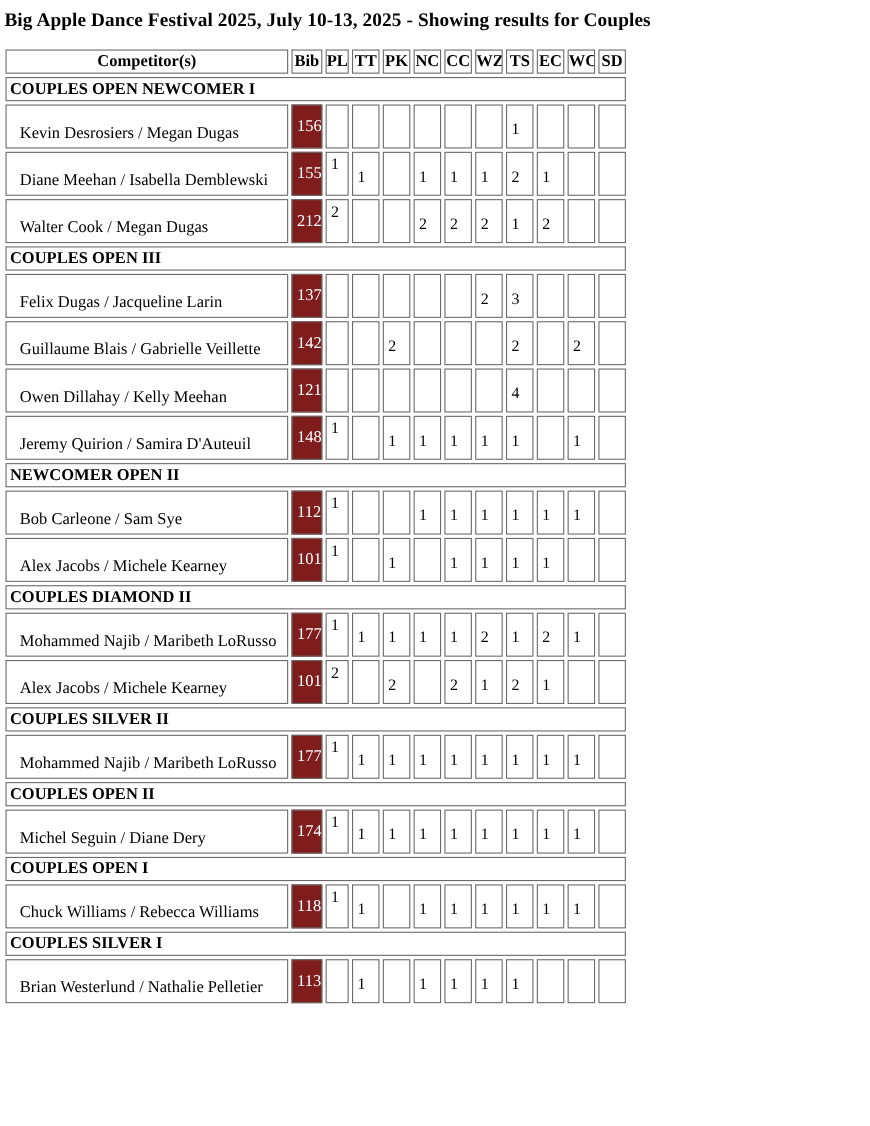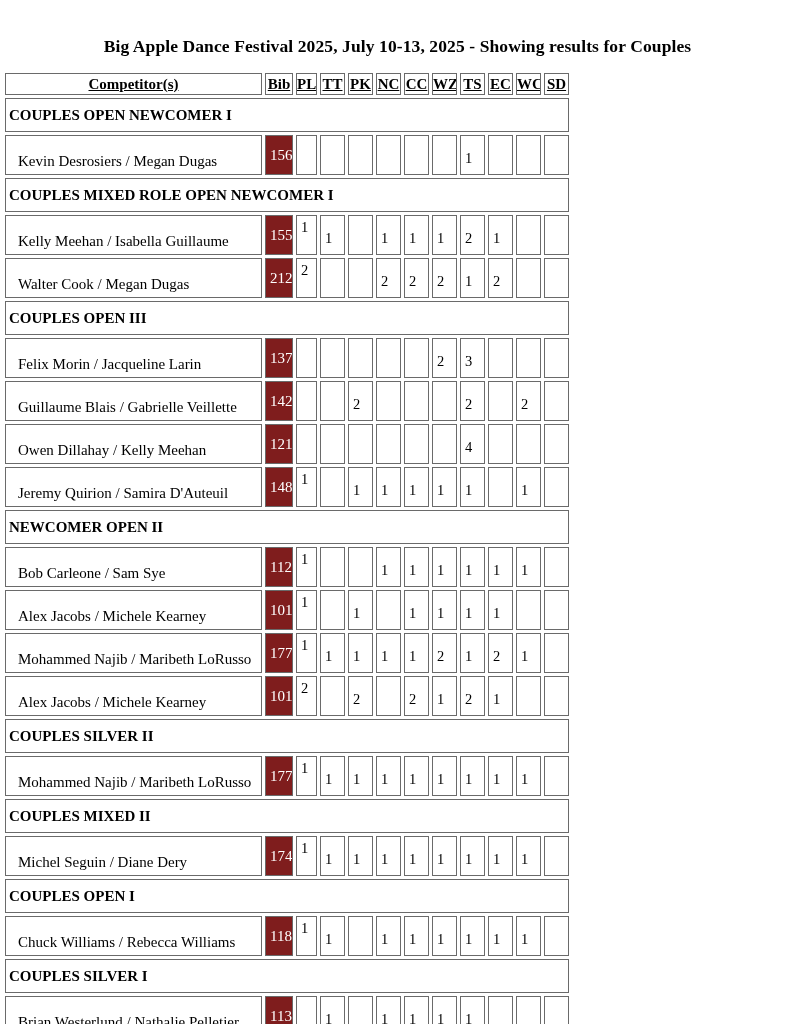--- a/index.html
+++ b/index.html
@@ -7,23 +7,22 @@
     padding: 0;
     background: #ffffff;
     width: 791px;
     height: 1024px;
     font-family: "Liberation Serif", serif;
     color: #000;
   }
   h1.title {
     font-size: 17.5px;
     font-weight: bold;
-    margin: 36px 0 13px 4px;
+    margin: 8px 0 13px 4px;
     letter-spacing: 0.1px;
-    text-align: center;
   }
   table.results {
     table-layout: fixed;
     width: 570px;
     border-collapse: separate;
     border-spacing: 3px;
     margin-left: 2px;
   }
   td, th {
     box-sizing: border-box;
@@ -31,26 +30,25 @@
     background: #fff;
     overflow: hidden;
     white-space: nowrap;
   }
   th {
     font-size: 15px;
     font-weight: bold;
     text-align: center;
     height: 22px;
     padding: 0;
-    text-decoration: underline;
   }
   td.section {
     font-size: 15px;
     font-weight: bold;
-    height: 34px;
+    height: 22px;
     padding: 0 0 0 3px;
     vertical-align: middle;
   }
   tr.data td { height: 40px; }
   td.name {
     font-size: 15px;
     padding: 12px 0 0 12px;
     vertical-align: middle;
   }
   td.bib {
@@ -119,25 +117,22 @@
         <td class="mark"></td>
         <td class="mark"></td>
         <td class="mark"></td>
         <td class="mark"></td>
         <td class="mark"></td>
         <td class="mark">1</td>
         <td class="mark"></td>
         <td class="mark"></td>
         <td class="mark"></td>
       </tr>
-      <tr>
-        <td colspan="12" class="section">COUPLES MIXED ROLE OPEN NEWCOMER I</td>
-      </tr>
-      <tr class="data">
-        <td class="name">Kelly Meehan / Isabella Guillaume</td>
+      <tr class="data">
+        <td class="name">Diane Meehan / Isabella Demblewski</td>
         <td class="bib">155</td>
         <td class="pl">1</td>
         <td class="mark">1</td>
         <td class="mark"></td>
         <td class="mark">1</td>
         <td class="mark">1</td>
         <td class="mark">1</td>
         <td class="mark">2</td>
         <td class="mark">1</td>
         <td class="mark"></td>
@@ -154,21 +149,21 @@
         <td class="mark">2</td>
         <td class="mark">1</td>
         <td class="mark">2</td>
         <td class="mark"></td>
         <td class="mark"></td>
       </tr>
       <tr>
         <td colspan="12" class="section">COUPLES OPEN III</td>
       </tr>
       <tr class="data">
-        <td class="name">Felix Morin / Jacqueline Larin</td>
+        <td class="name">Felix Dugas / Jacqueline Larin</td>
         <td class="bib">137</td>
         <td class="pl"></td>
         <td class="mark"></td>
         <td class="mark"></td>
         <td class="mark"></td>
         <td class="mark"></td>
         <td class="mark">2</td>
         <td class="mark">3</td>
         <td class="mark"></td>
         <td class="mark"></td>
@@ -239,20 +234,23 @@
         <td class="pl">1</td>
         <td class="mark"></td>
         <td class="mark">1</td>
         <td class="mark"></td>
         <td class="mark">1</td>
         <td class="mark">1</td>
         <td class="mark">1</td>
         <td class="mark">1</td>
         <td class="mark"></td>
         <td class="mark"></td>
+      </tr>
+      <tr>
+        <td colspan="12" class="section">COUPLES DIAMOND II</td>
       </tr>
       <tr class="data">
         <td class="name">Mohammed Najib / Maribeth LoRusso</td>
         <td class="bib">177</td>
         <td class="pl">1</td>
         <td class="mark">1</td>
         <td class="mark">1</td>
         <td class="mark">1</td>
         <td class="mark">1</td>
         <td class="mark">2</td>
@@ -286,21 +284,21 @@
         <td class="mark">1</td>
         <td class="mark">1</td>
         <td class="mark">1</td>
         <td class="mark">1</td>
         <td class="mark">1</td>
         <td class="mark">1</td>
         <td class="mark">1</td>
         <td class="mark"></td>
       </tr>
       <tr>
-        <td colspan="12" class="section">COUPLES MIXED II</td>
+        <td colspan="12" class="section">COUPLES OPEN II</td>
       </tr>
       <tr class="data">
         <td class="name">Michel Seguin / Diane Dery</td>
         <td class="bib">174</td>
         <td class="pl">1</td>
         <td class="mark">1</td>
         <td class="mark">1</td>
         <td class="mark">1</td>
         <td class="mark">1</td>
         <td class="mark">1</td>

